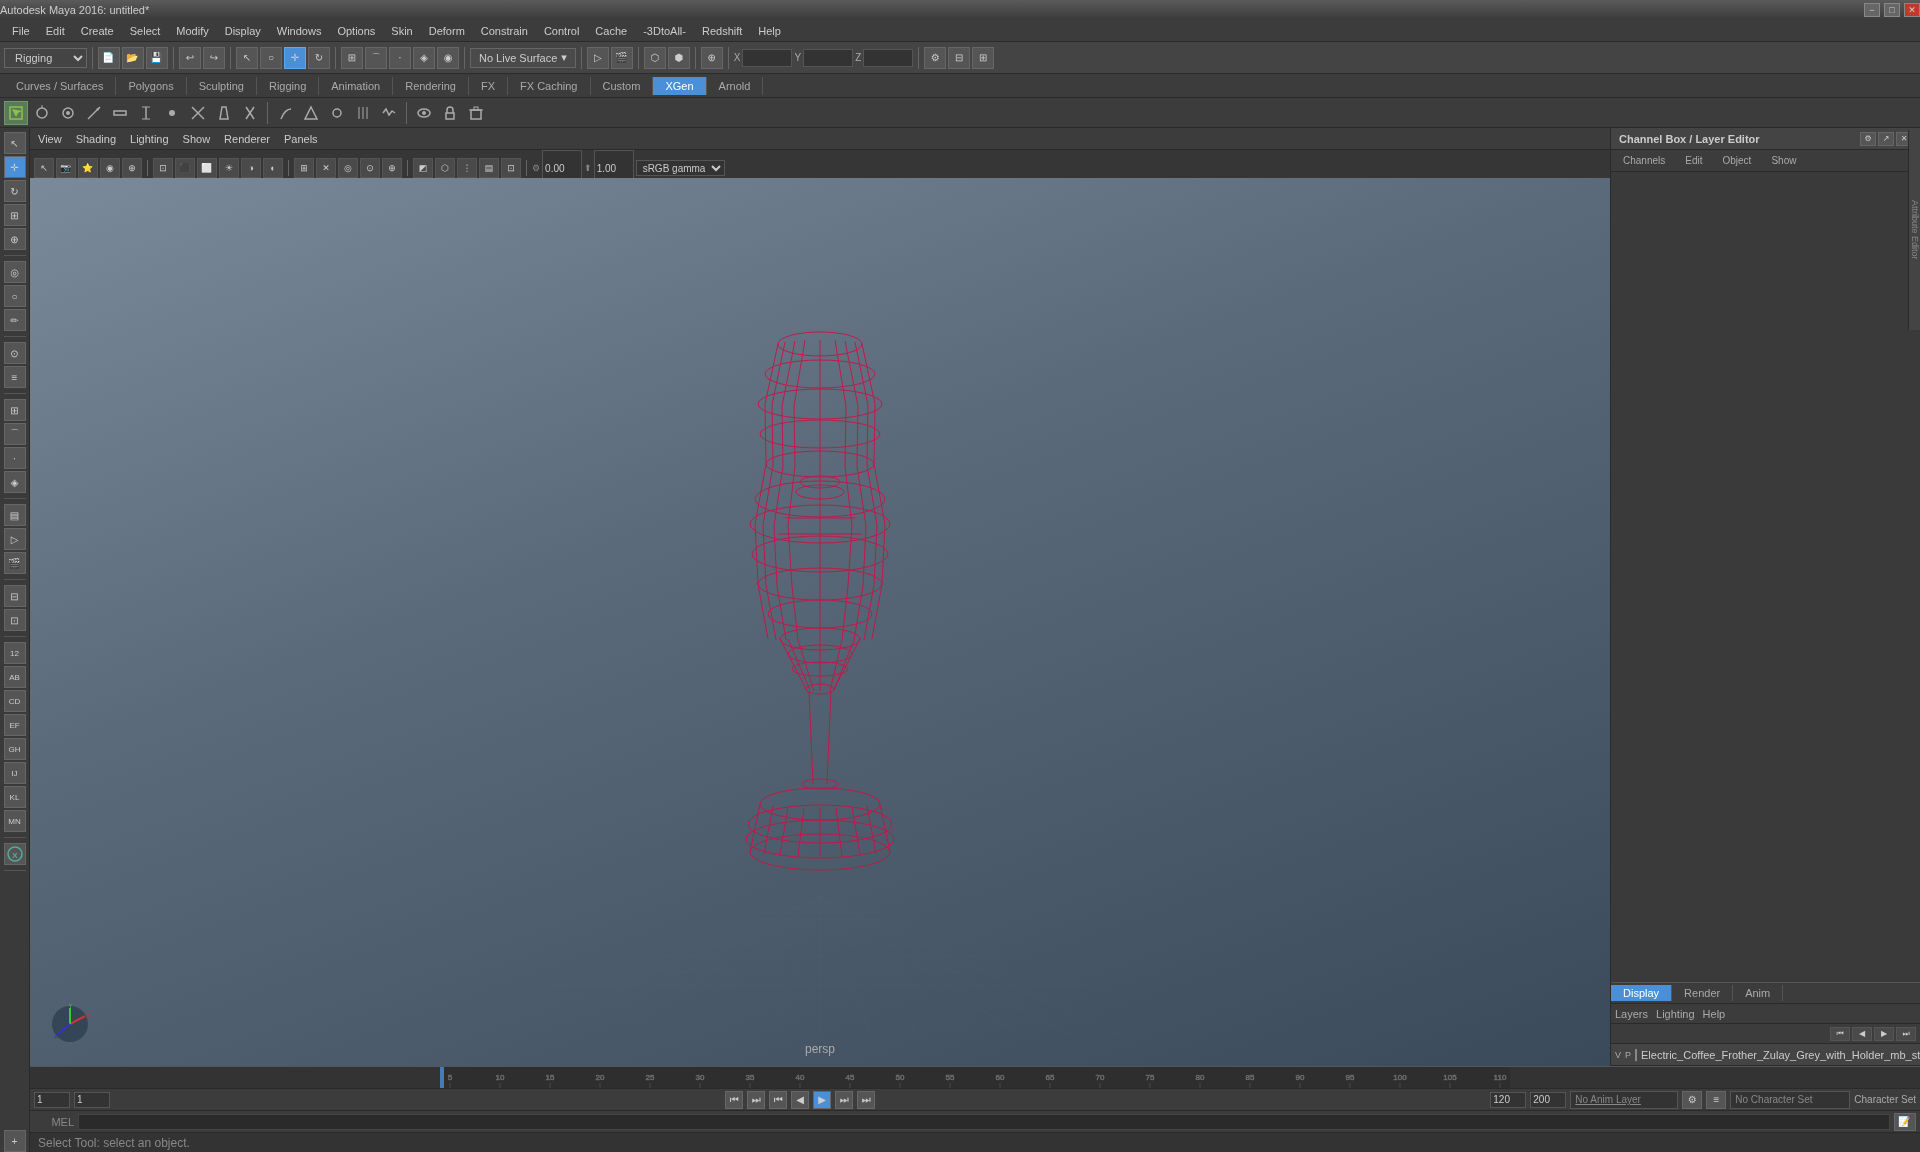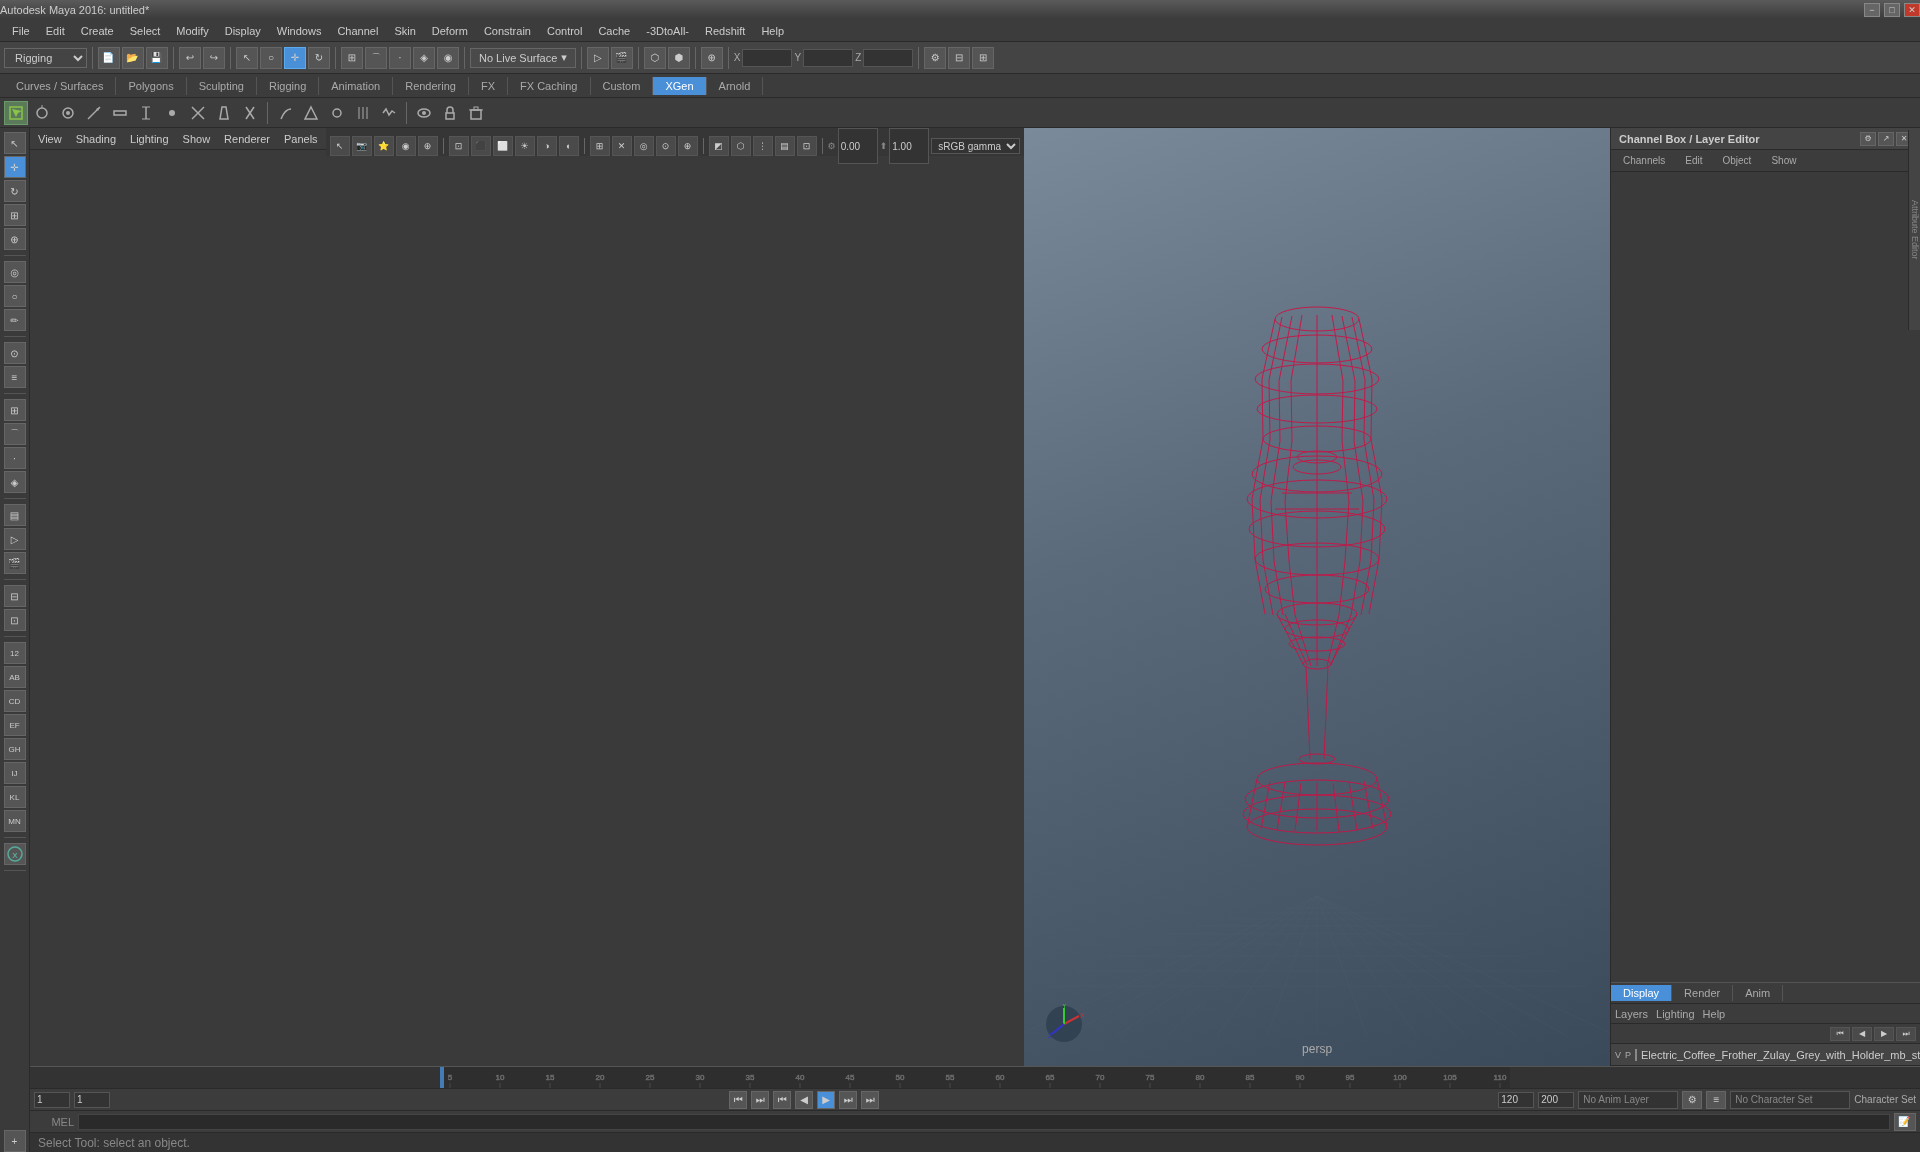--- a/index.html
+++ b/index.html
@@ -192,21 +192,21 @@
       width: 22px;
       height: 1px;
       background: #555;
       margin: 3px 0;
     }
 
     
     #viewport-container {
       flex: 1;
       display: flex;
-      flex-direction: row;
+      flex-direction: column;
     }
     #viewport-toolbar {
       height: 22px;
       background: #3c3c3c;
       display: flex;
       align-items: center;
       padding: 0 4px;
       gap: 6px;
       border-bottom: 1px solid #2a2a2a;
     }
@@ -520,21 +520,21 @@
 </div>
 
 <div id="menu-bar">
   <span class="menu-item">File</span>
   <span class="menu-item">Edit</span>
   <span class="menu-item">Create</span>
   <span class="menu-item">Select</span>
   <span class="menu-item">Modify</span>
   <span class="menu-item">Display</span>
   <span class="menu-item">Windows</span>
-  <span class="menu-item">Channel</span>
+  <span class="menu-item">Options</span>
   <span class="menu-item">Skin</span>
   <span class="menu-item">Deform</span>
   <span class="menu-item">Constrain</span>
   <span class="menu-item">Control</span>
   <span class="menu-item">Cache</span>
   <span class="menu-item">-3DtoAll-</span>
   <span class="menu-item">Redshift</span>
   <span class="menu-item">Help</span>
 </div>
 
@@ -1097,21 +1097,21 @@
         <div class="transport-btn">◀</div>
         <div class="transport-btn" style="background:#4a90d9;">▶</div>
         <div class="transport-btn">⏭</div>
         <div class="transport-btn">⏭</div>
 
         <div style="flex:1;"></div>
 
         <input class="transport-field" type="text" value="120" style="">
         <input class="transport-field" type="text" value="200" style="">
 
-        <div class="bottom-field" style="width:100px; cursor:pointer;">No Anim Layer</div>
+        <div class="bottom-field" style="width:108px; cursor:pointer;text-decoration:underline;">No Anim Layer</div>
 
         <div class="transport-btn" style="width:20px;">⚙</div>
         <div class="transport-btn" style="width:20px;">≡</div>
 
         <div class="bottom-field" style="width:120px; cursor:pointer;">No Character Set</div>
 
         <span class="transport-label">Character Set</span>
       </div>
 
       <div id="mel-bar">

